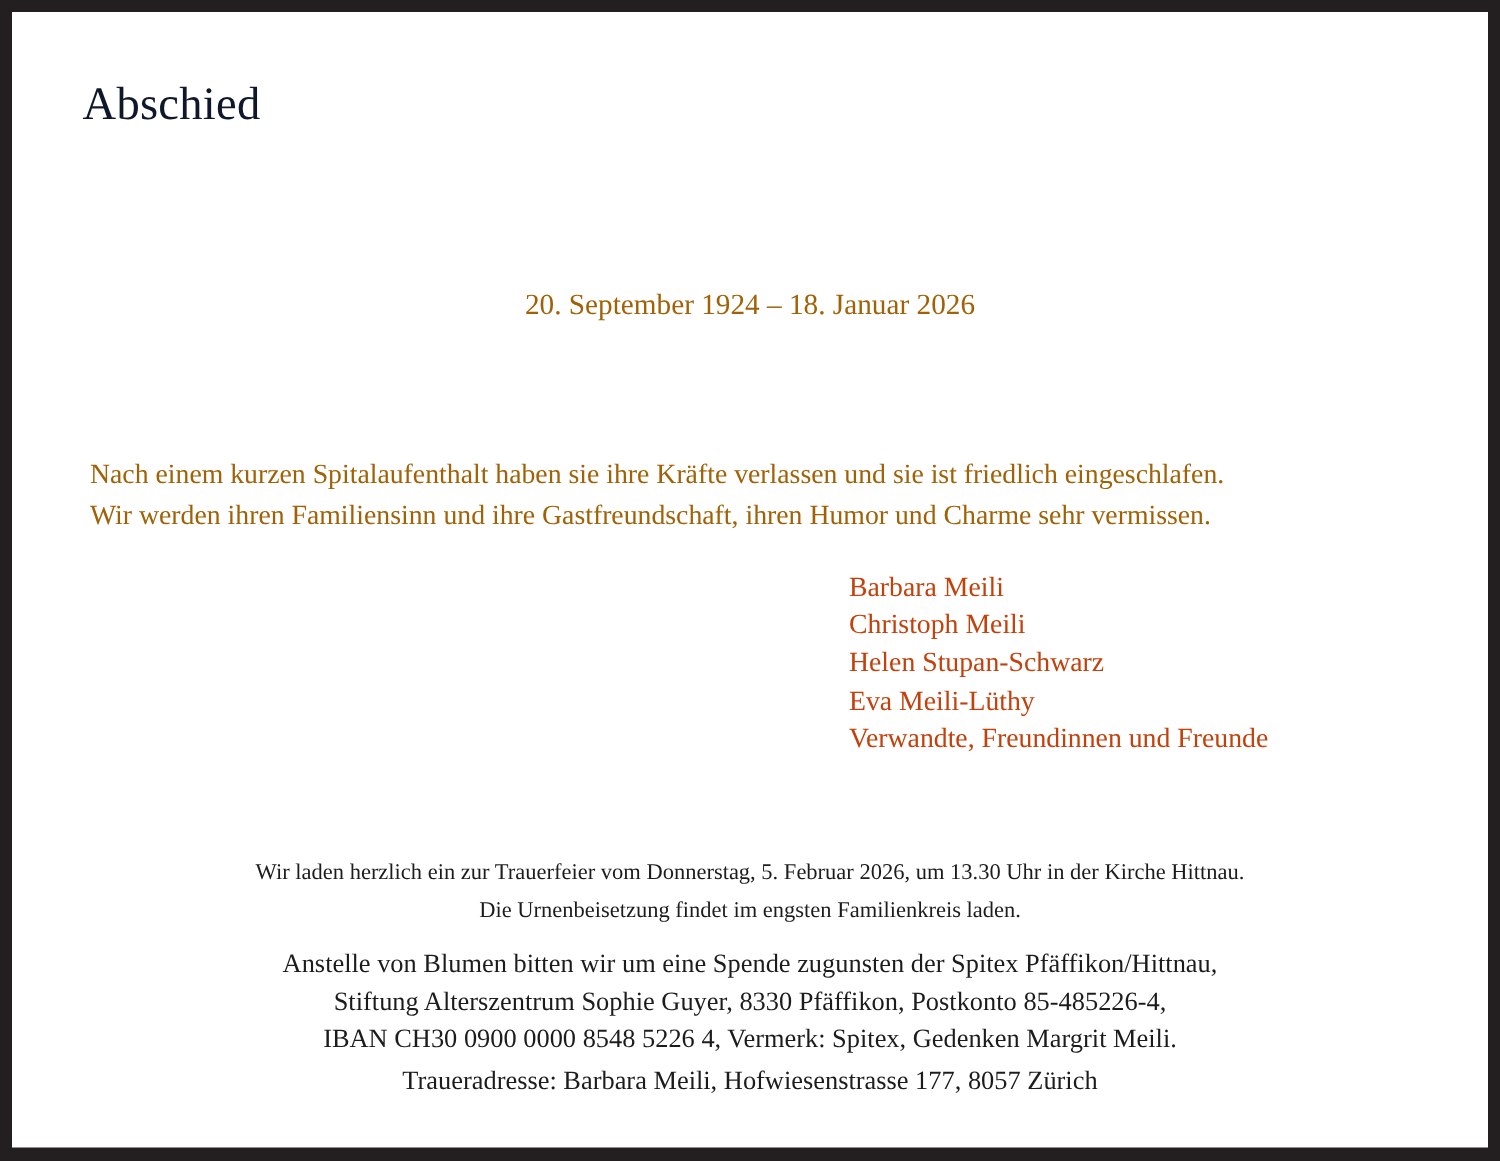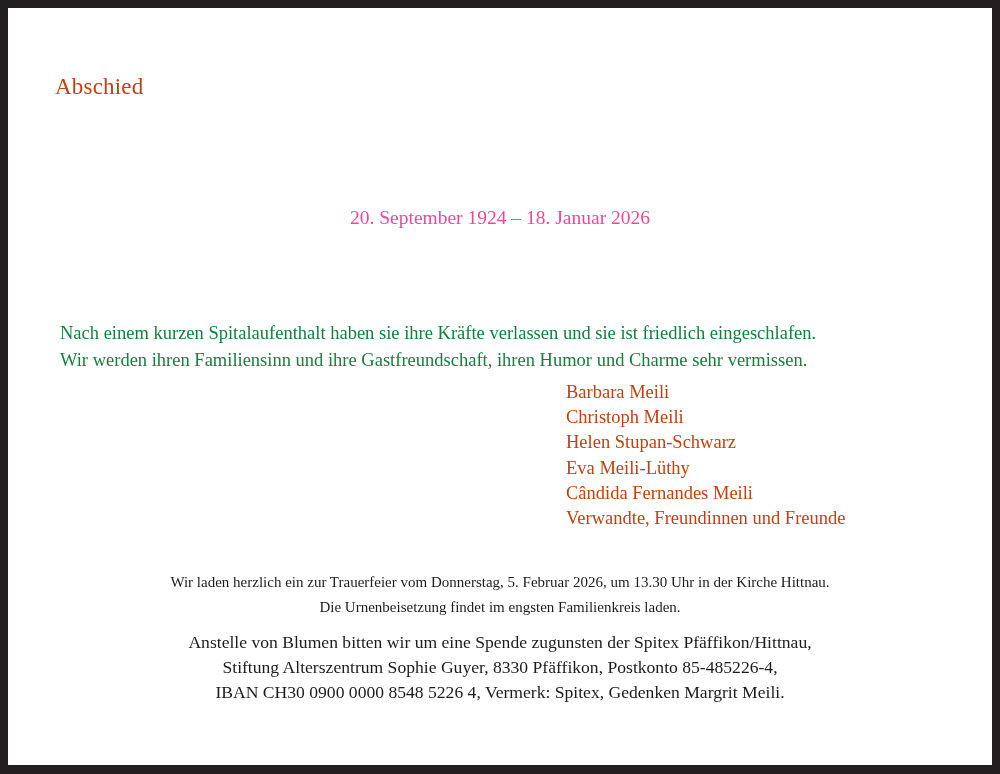--- a/index.html
+++ b/index.html
@@ -37,25 +37,25 @@
     left: 47px;
     top: 0;
     width: 890px;
     height: 100%;
   }
 
   
   .kicker {
     position: absolute;
     left: 0;
-    top: 64px;
-    font-size: 23px;
+    top: 46px;
+    font-size: 31px;
     line-height: 30px;
     letter-spacing: 0.2px;
-    color: #c2410c;
+    color: #0f172a;
     white-space: nowrap;
   }
 
   
   .intro {
     position: absolute;
     left: 0;
     top: 110px;
     width: 890px;
     font-size: 18.5px;
@@ -80,38 +80,37 @@
     text-align: center;
   }
   .deceased-name {
     font-size: 37px;
     line-height: 46px;
     letter-spacing: 0.2px;
     color: #111111;
     white-space: nowrap;
   }
   .deceased-dates {
-    margin-top: 14px;
+    margin-top: 0;
     font-size: 19.5px;
     line-height: 26px;
-    color: #ec4899;
+    color: #a16207;
     white-space: nowrap;
   }
 
   
   .eulogy {
     position: absolute;
     left: 5px;
     top: 296px;
     width: 885px;
     font-size: 18.5px;
     line-height: 27px;
     text-align: left;
-    color: #15803d;
-    margin-top: 16px;
+    color: #a16207;
   }
   .eulogy .ln { display: block; white-space: nowrap; }
 
   
   .survivors {
     position: absolute;
     left: 511px;
     top: 372px;
     width: 379px;
     font-size: 18.5px;
@@ -164,31 +163,33 @@
       <div class="eulogy">
           <span class="ln">Nach einem kurzen Spitalaufenthalt haben sie ihre Kräfte verlassen und sie ist friedlich eingeschlafen.</span>
           <span class="ln">Wir werden ihren Familiensinn und ihre Gastfreundschaft, ihren Humor und Charme sehr vermissen.</span>
         </div>
 
       <div class="survivors">
           <span class="survivor">Barbara Meili</span>
           <span class="survivor">Christoph Meili</span>
           <span class="survivor">Helen Stupan-Schwarz</span>
           <span class="survivor">Eva Meili-Lüthy</span>
-          <span class="survivor">Cândida Fernandes Meili</span>
           <span class="survivor">Verwandte, Freundinnen und Freunde</span>
         </div>
 
       <div class="closing ceremony">
           <span class="ln">Wir laden herzlich ein zur Trauerfeier vom Donnerstag, 5. Februar 2026, um 13.30 Uhr in der Kirche Hittnau.</span>
           <span class="ln">Die Urnenbeisetzung findet im engsten Familienkreis laden.</span>
         </div>
 
       <div class="closing donation">
           <span class="ln">Anstelle von Blumen bitten wir um eine Spende zugunsten der Spitex Pfäffikon/Hittnau,</span>
           <span class="ln">Stiftung Alterszentrum Sophie Guyer, 8330 Pfäffikon, Postkonto 85-485226-4,</span>
           <span class="ln">IBAN CH30 0900 0000 8548 5226 4, Vermerk: Spitex, Gedenken Margrit Meili.</span>
         </div>
 
+      <div class="closing contact">
+          <span class="ln">Traueradresse: Barbara Meili, Hofwiesenstrasse 177, 8057 Zürich</span>
+        </div>
 
     </div>
   </div>
 </div>
 
 </body></html>

